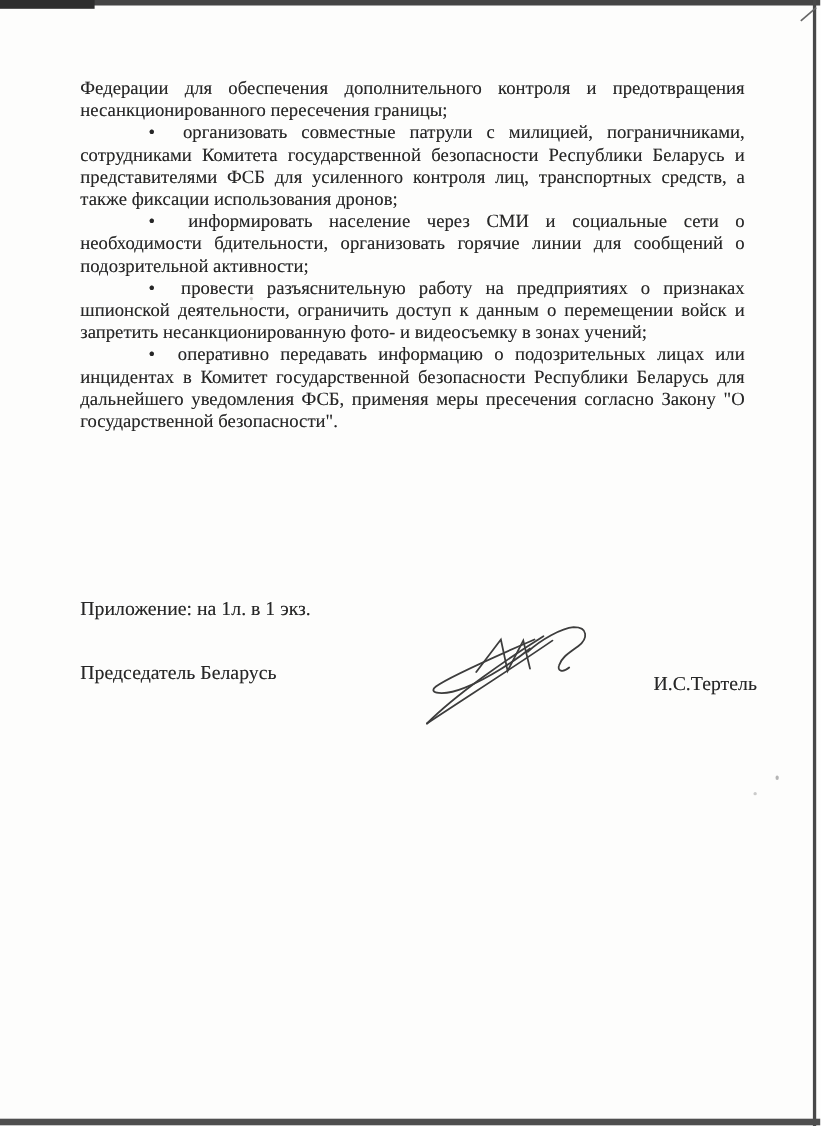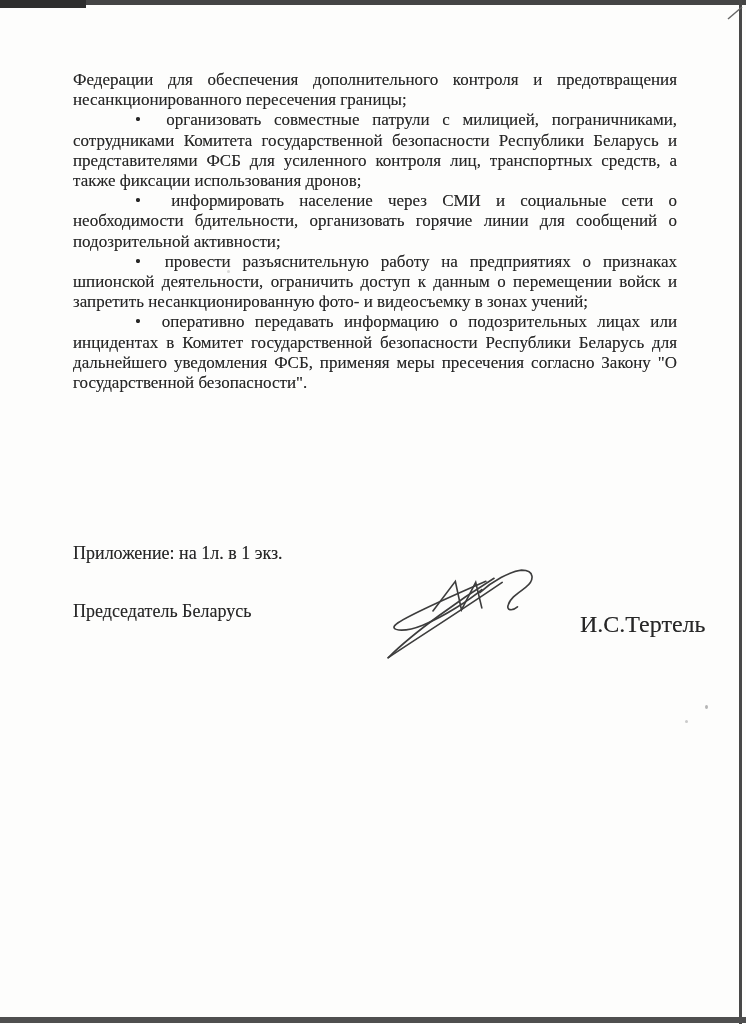--- a/index.html
+++ b/index.html
@@ -31,21 +31,21 @@
     position:absolute;left:73px;top:70px;width:604px;
     color:var(--text-color);
     font-size:17px;line-height:20.2px;
     text-shadow:0 0 .6px rgba(45,45,45,.45);
   }
   .para{margin:0;text-align:justify;}
   .para.bullet{text-indent:62px;}
   .para.indent{text-indent:58px;}
   .attachment{position:absolute;left:73px;top:543px;margin:0;color:var(--text-color);font-size:18px;text-shadow:0 0 .6px rgba(45,45,45,.45);}
   .signer-title{position:absolute;left:73px;top:601px;color:var(--text-color);font-size:18px;text-shadow:0 0 .6px rgba(45,45,45,.45);}
-  .signer-name{position:absolute;left:580px;top:611px;color:var(--text-color);font-size:24px;text-shadow:0 0 .6px rgba(45,45,45,.45);}
+  .signer-name{position:absolute;left:594px;top:611px;color:var(--text-color);font-size:18px;text-shadow:0 0 .6px rgba(45,45,45,.45);}
   .signature{position:absolute;left:380px;top:568px;width:168px;height:98px;}
   .signature path{fill:none;stroke:var(--sig-ink);stroke-width:1.6;stroke-linecap:round;}
 </style>
 </head>
 <body>
 
 <div class="page">
 
   <div class="edge-top"></div>
   <div class="edge-top-left"></div>

